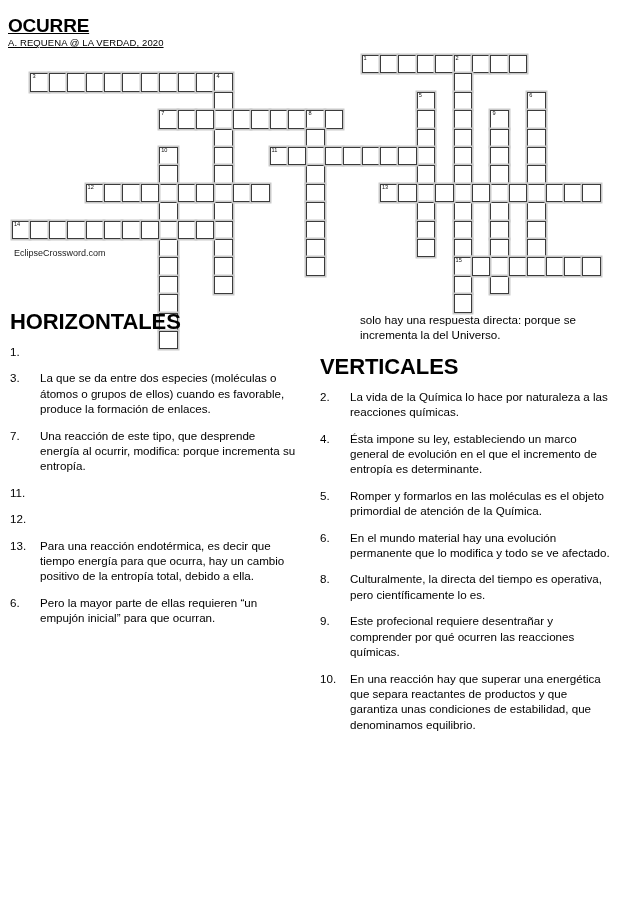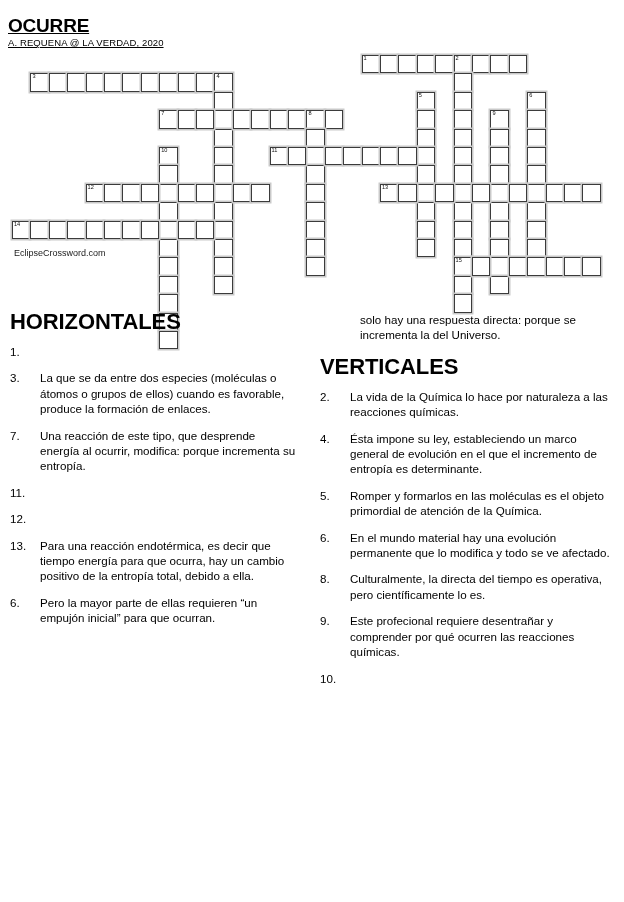--- a/index.html
+++ b/index.html
@@ -353,17 +353,18 @@
         <div class="clue">
           <div class="clue-num">8.</div>
           <div class="clue-text">Culturalmente, la directa del tiempo es operativa, pero científicamente lo es.</div>
         </div>
         <div class="clue">
           <div class="clue-num">9.</div>
           <div class="clue-text">Este profecional requiere desentrañar y comprender por qué ocurren las reacciones químicas.</div>
         </div>
         <div class="clue">
           <div class="clue-num">10.</div>
+          <div class="clue-text">En una reacción hay que superar una energética que separa reactantes de productos y que garantiza unas condiciones de estabilidad, que denominamos equilibrio.</div>
         </div>
       </div>
   </div>
 
 </div>
 
 </body></html>

